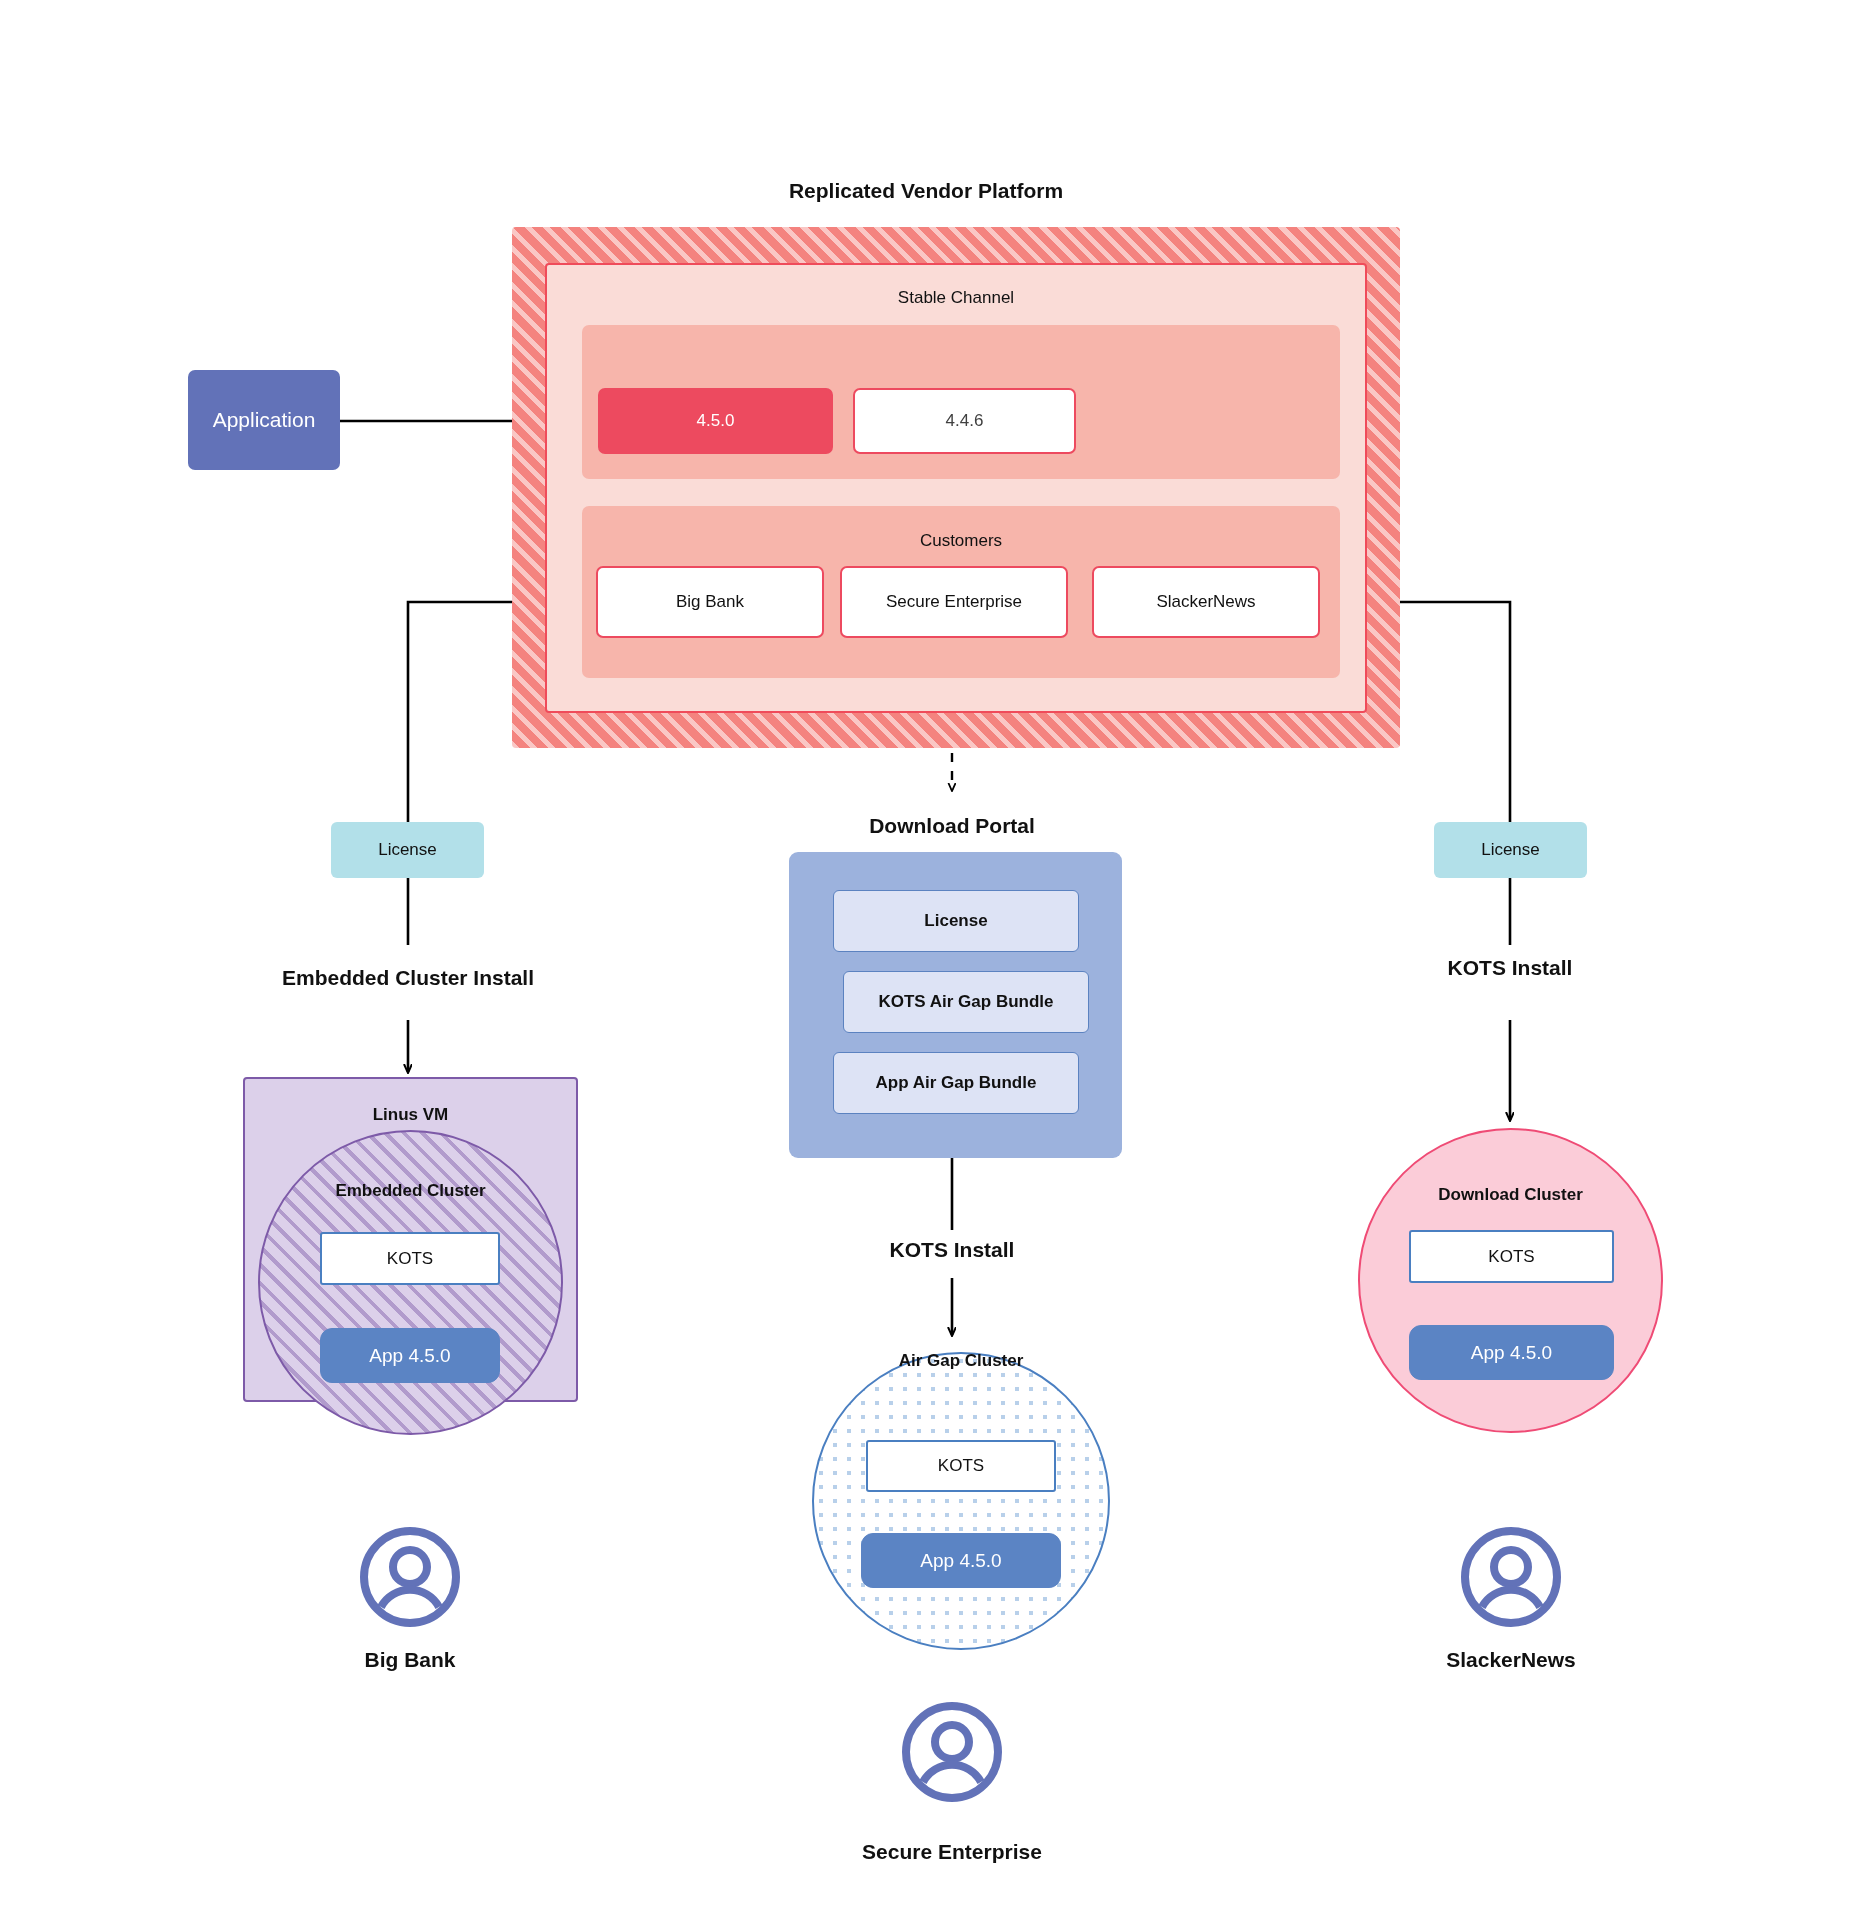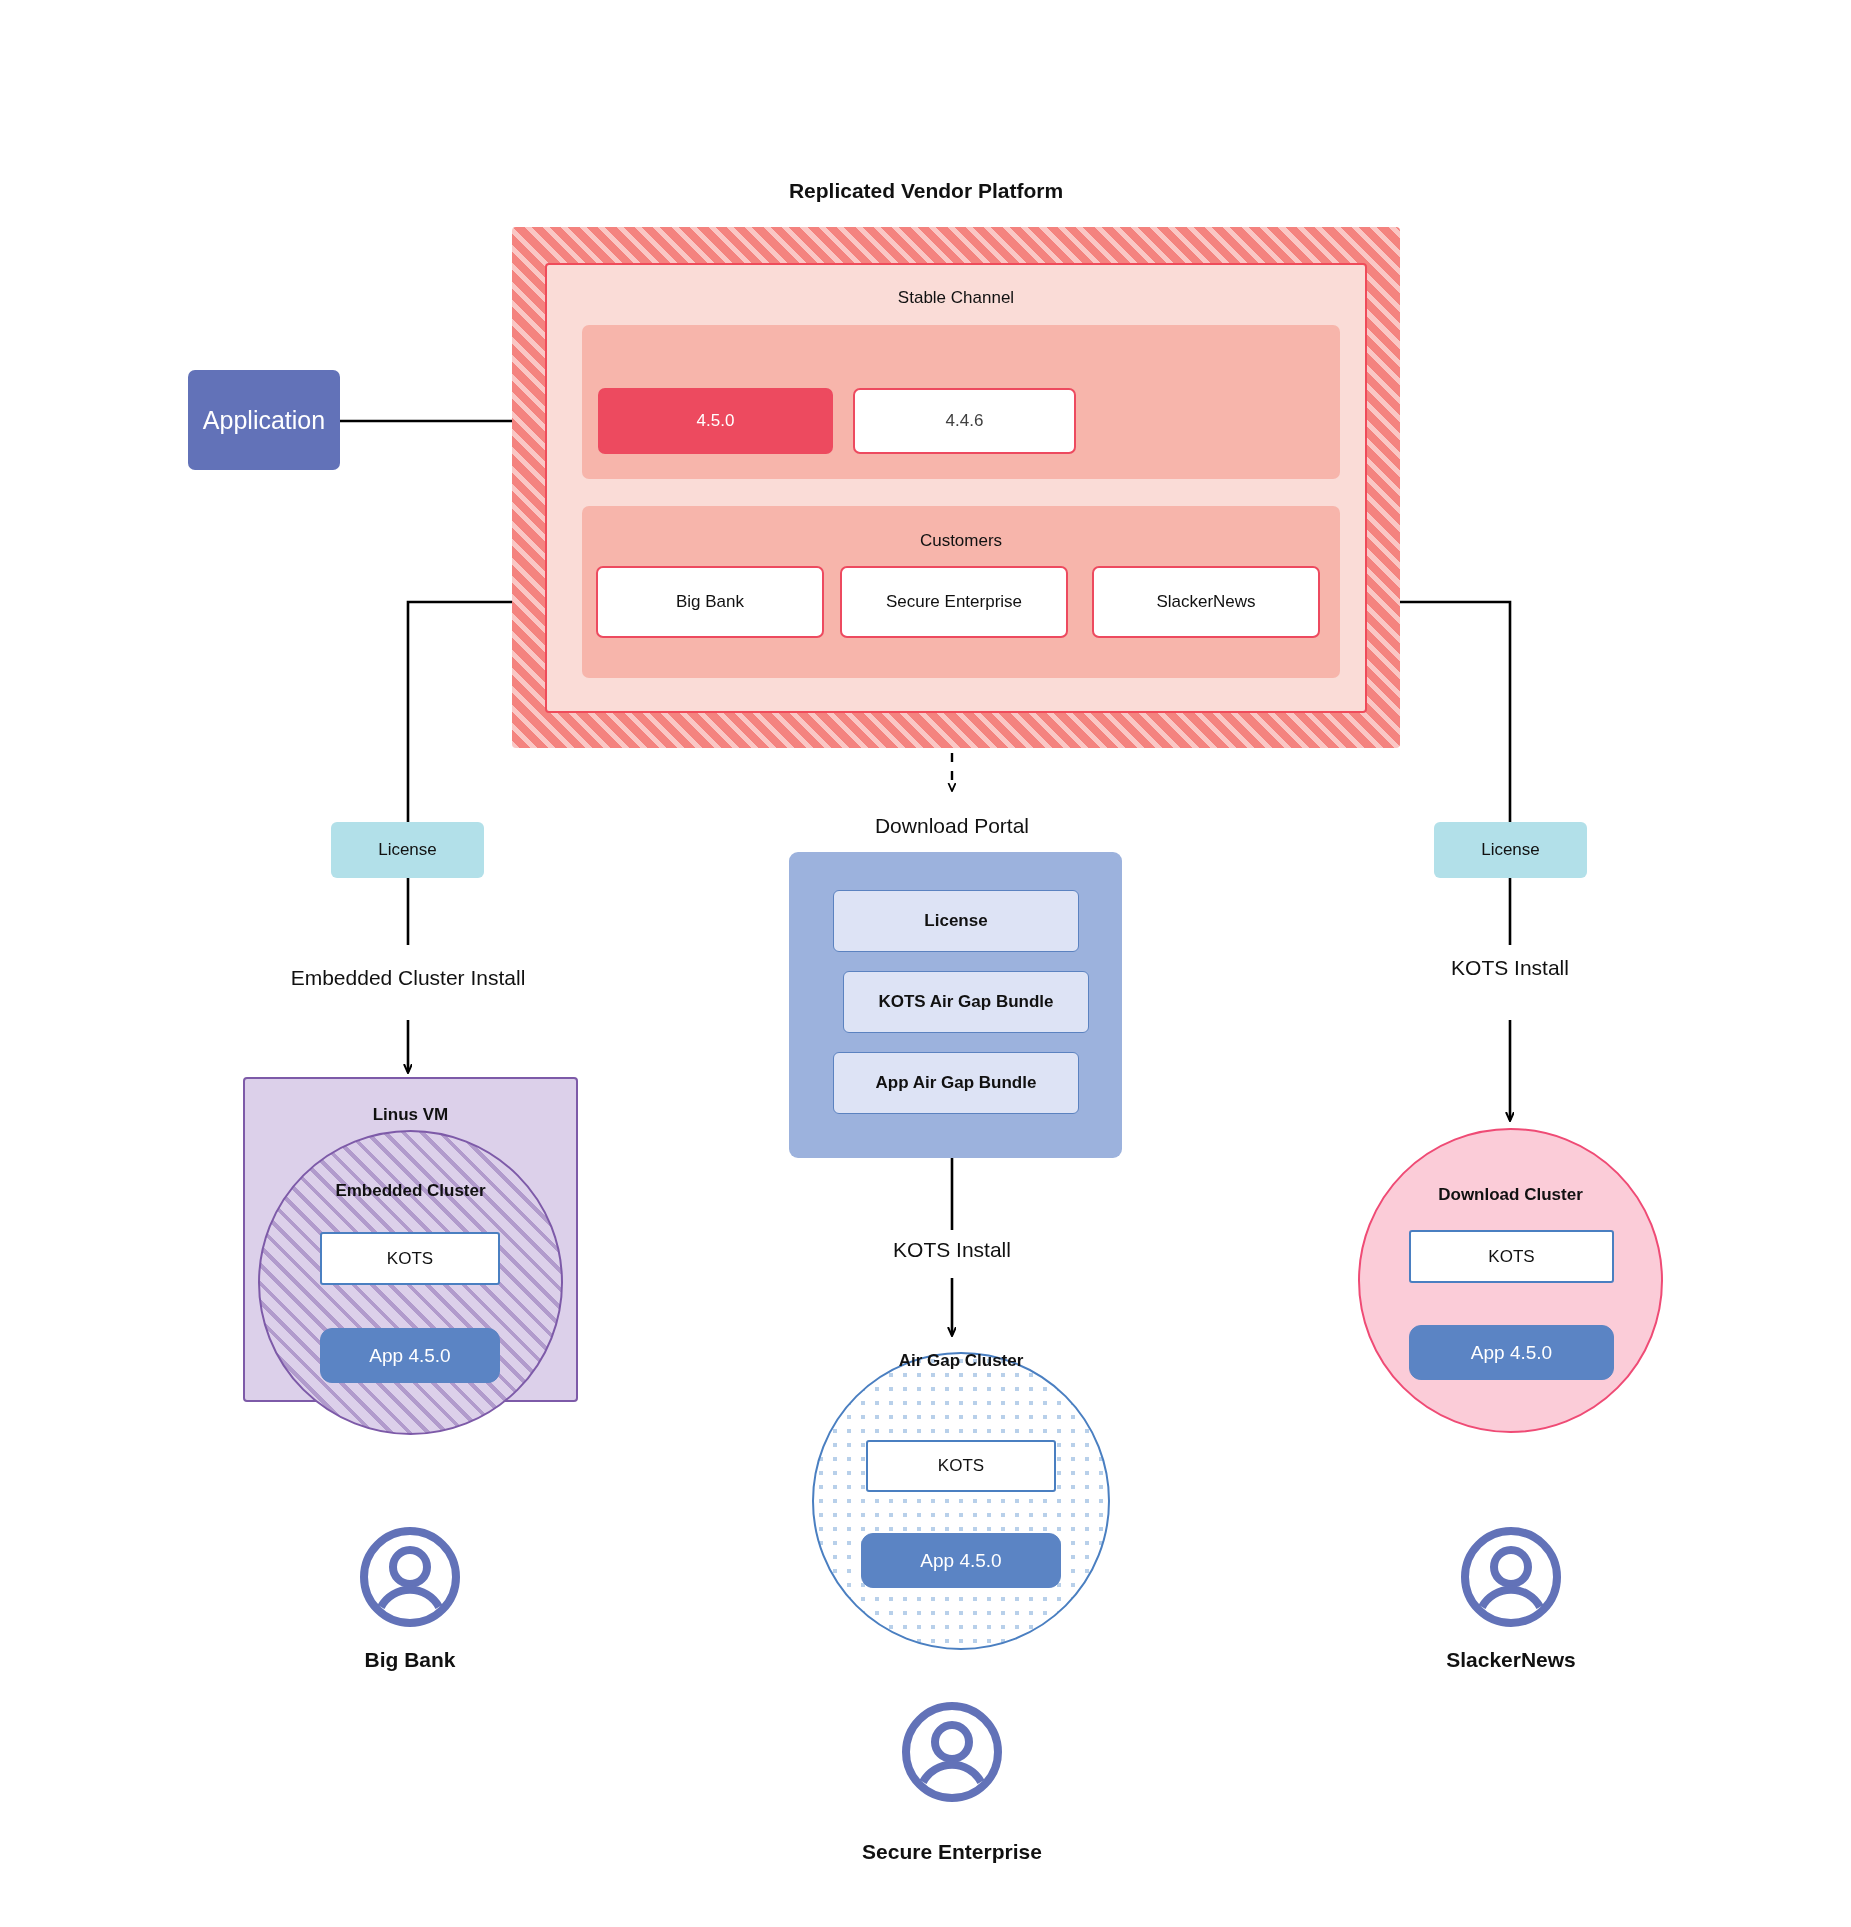--- a/index.html
+++ b/index.html
@@ -6,42 +6,42 @@
   body{font-family:"Liberation Sans","DejaVu Sans",sans-serif;color:#111111;}
   #canvas{position:relative;width:1851px;height:1927px;background:#ffffff;overflow:hidden;}
 
   .abs{position:absolute;box-sizing:border-box;}
   .ctr{display:flex;align-items:center;justify-content:center;text-align:center;}
 
   
   .t-title{font-size:21px;font-weight:700;color:#111;}
   .t-sec{font-size:17px;font-weight:400;color:#111;}
   .t-box{font-size:17px;font-weight:400;color:#111;}
-  .t-edge{font-size:21px;font-weight:400;color:#111;line-height:1.25;}
+  .t-edge{font-size:21px;font-weight:700;color:#111;line-height:1.25;}
   .t-persona{font-size:21px;font-weight:700;color:#111;line-height:1.25;}
   .t-small{font-size:17px;font-weight:700;}
   .t-bold{font-weight:700;}
 
   
   .platform{
     background-color:#f4837f;
     background-image:repeating-linear-gradient(45deg,
         rgba(255,255,255,.55) 0 5px,
         rgba(255,255,255,0) 5px 13px);
     border-radius:4px;
   }
   .channel{background:#fadcd7;border:2px solid #ef4b5a;border-radius:4px;}
   .subpanel{background:#f7b5ab;border-radius:7px;}
 
   .rel-current{background:#ed4a5f;border:2px solid #ed4a5f;border-radius:7px;color:#ffffff;}
   .rel-old{background:#ffffff;border:2px solid #ed4a5f;border-radius:7px;color:#404040;}
   .cust-box{background:#ffffff;border:2px solid #ed4a5f;border-radius:7px;color:#111;}
 
   
-  .app-box{background:#6272b8;border-radius:7px;color:#ffffff;font-size:25px;}
+  .app-box{background:#6272b8;border-radius:7px;color:#ffffff;font-size:21px;}
   .license-box{background:#b2e0e9;border-radius:6px;color:#111;font-size:17px;}
   .portal{background:#9cb2dd;border-radius:9px;}
   .portal-item{background:#dde3f5;border:1.5px solid #5b82c0;border-radius:6px;color:#111;font-size:17px;font-weight:700;}
 
   .vm{background:#dcd0ea;border:2px solid #7d5aa8;border-radius:4px;}
   .emb-circle{
     border-radius:50%;
     border:2.5px solid #7d5aa8;
     background-color:#dcd0ea;
     background-image:repeating-linear-gradient(45deg,

